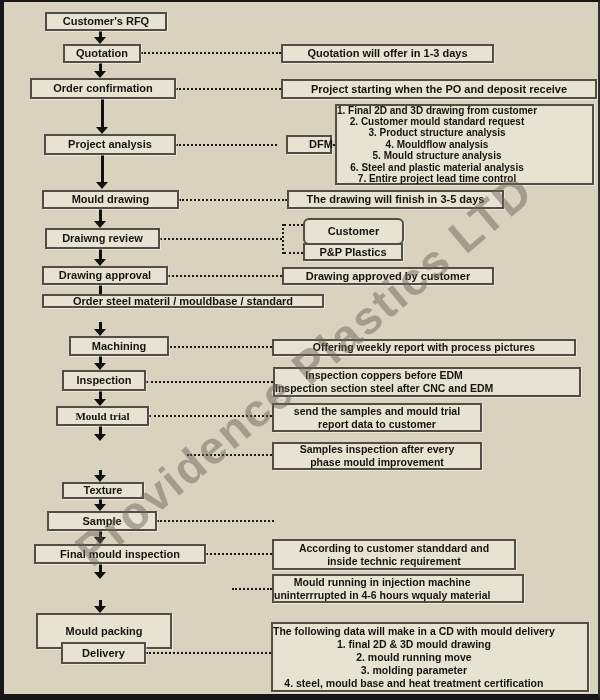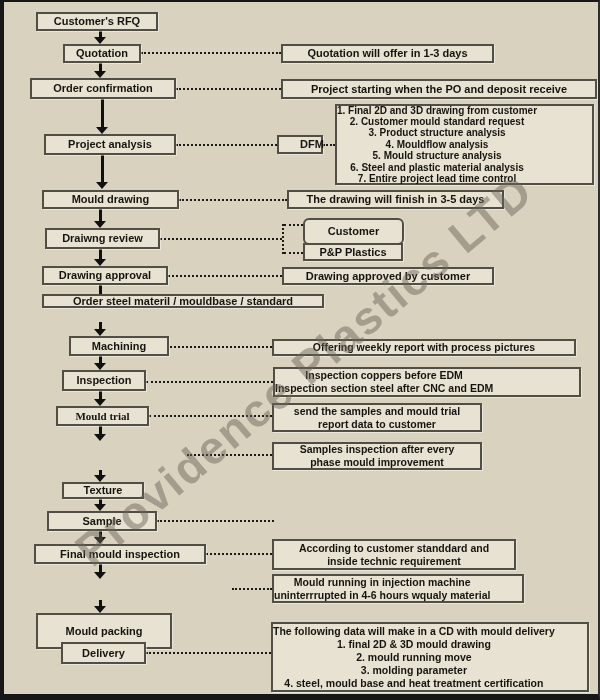--- a/index.html
+++ b/index.html
@@ -36,21 +36,21 @@
     transform:translate(-50%,-50%) rotate(-40deg);
     font-size:46px;font-weight:bold;letter-spacing:2px;white-space:nowrap;
     color:rgba(106,100,90,0.48);z-index:10;pointer-events:none;
   }
 </style>
 </head>
 <body>
 
 <div id="canvas">
 
-  <div class="bx" style="left:32px;top:10px;width:122px;height:19px;">Customer's RFQ</div>
+  <div class="bx" style="left:41px;top:10px;width:122px;height:19px;">Customer's RFQ</div>
   <div class="bx" style="left:59px;top:42px;width:78px;height:19px;">Quotation</div>
   <div class="bx" style="left:26px;top:76px;width:146px;height:21px;">Order confirmation</div>
   <div class="bx" style="left:40px;top:132px;width:132px;height:21px;">Project analysis</div>
   <div class="bx" style="left:38px;top:188px;width:137px;height:19px;">Mould drawing</div>
   <div class="bx" style="left:41px;top:226px;width:115px;height:21px;">Draiwng review</div>
   <div class="bx" style="left:38px;top:264px;width:126px;height:19px;">Drawing approval</div>
   <div class="bx" style="left:38px;top:292px;width:282px;height:14px;">Order steel materil / mouldbase / standard</div>
   <div class="bx" style="left:65px;top:334px;width:100px;height:20px;">Machining</div>
   <div class="bx" style="left:58px;top:368px;width:84px;height:21px;">Inspection</div>
   <div class="bx" style="left:52px;top:404px;width:93px;height:20px;font-family:Liberation Serif, serif;">Mould trial</div>
@@ -107,21 +107,21 @@
     </div>
   <div class="arrow" style="left:89px;top:598px;height:13px;">
       <span class="stem"></span>
     </div>
   <div class="arrow" style="left:89px;top:631px;height:9px;">
       <span class="stem"></span>
     </div>
 
   <div class="bx" style="left:277px;top:42px;width:213px;height:19px;">Quotation will offer in 1-3 days</div>
   <div class="bx" style="left:277px;top:77px;width:316px;height:20px;">Project starting when the PO and deposit receive</div>
-  <div class="bx" style="left:273px;top:133px;width:46px;height:19px;padding-left:24px;">DFM</div>
+  <div class="bx" style="left:282px;top:133px;width:46px;height:19px;padding-left:24px;">DFM</div>
   <div class="bx la sm" style="left:331px;top:102px;width:259px;height:81px;">1. Final 2D and 3D drawing from customer
 2. Customer mould standard request
 3. Product structure analysis
 4. Mouldflow analysis
 5. Mould structure analysis
 6. Steel and plastic material analysis
 7. Entire project lead time control</div>
   <div class="bx" style="left:283px;top:188px;width:217px;height:19px;">The drawing will finish in 3-5 days</div>
   <div class="bx" style="left:299px;top:216px;width:101px;height:27px;border-radius:6px;">Customer</div>
   <div class="bx" style="left:299px;top:241px;width:100px;height:18px;">P&amp;P Plastics</div>

